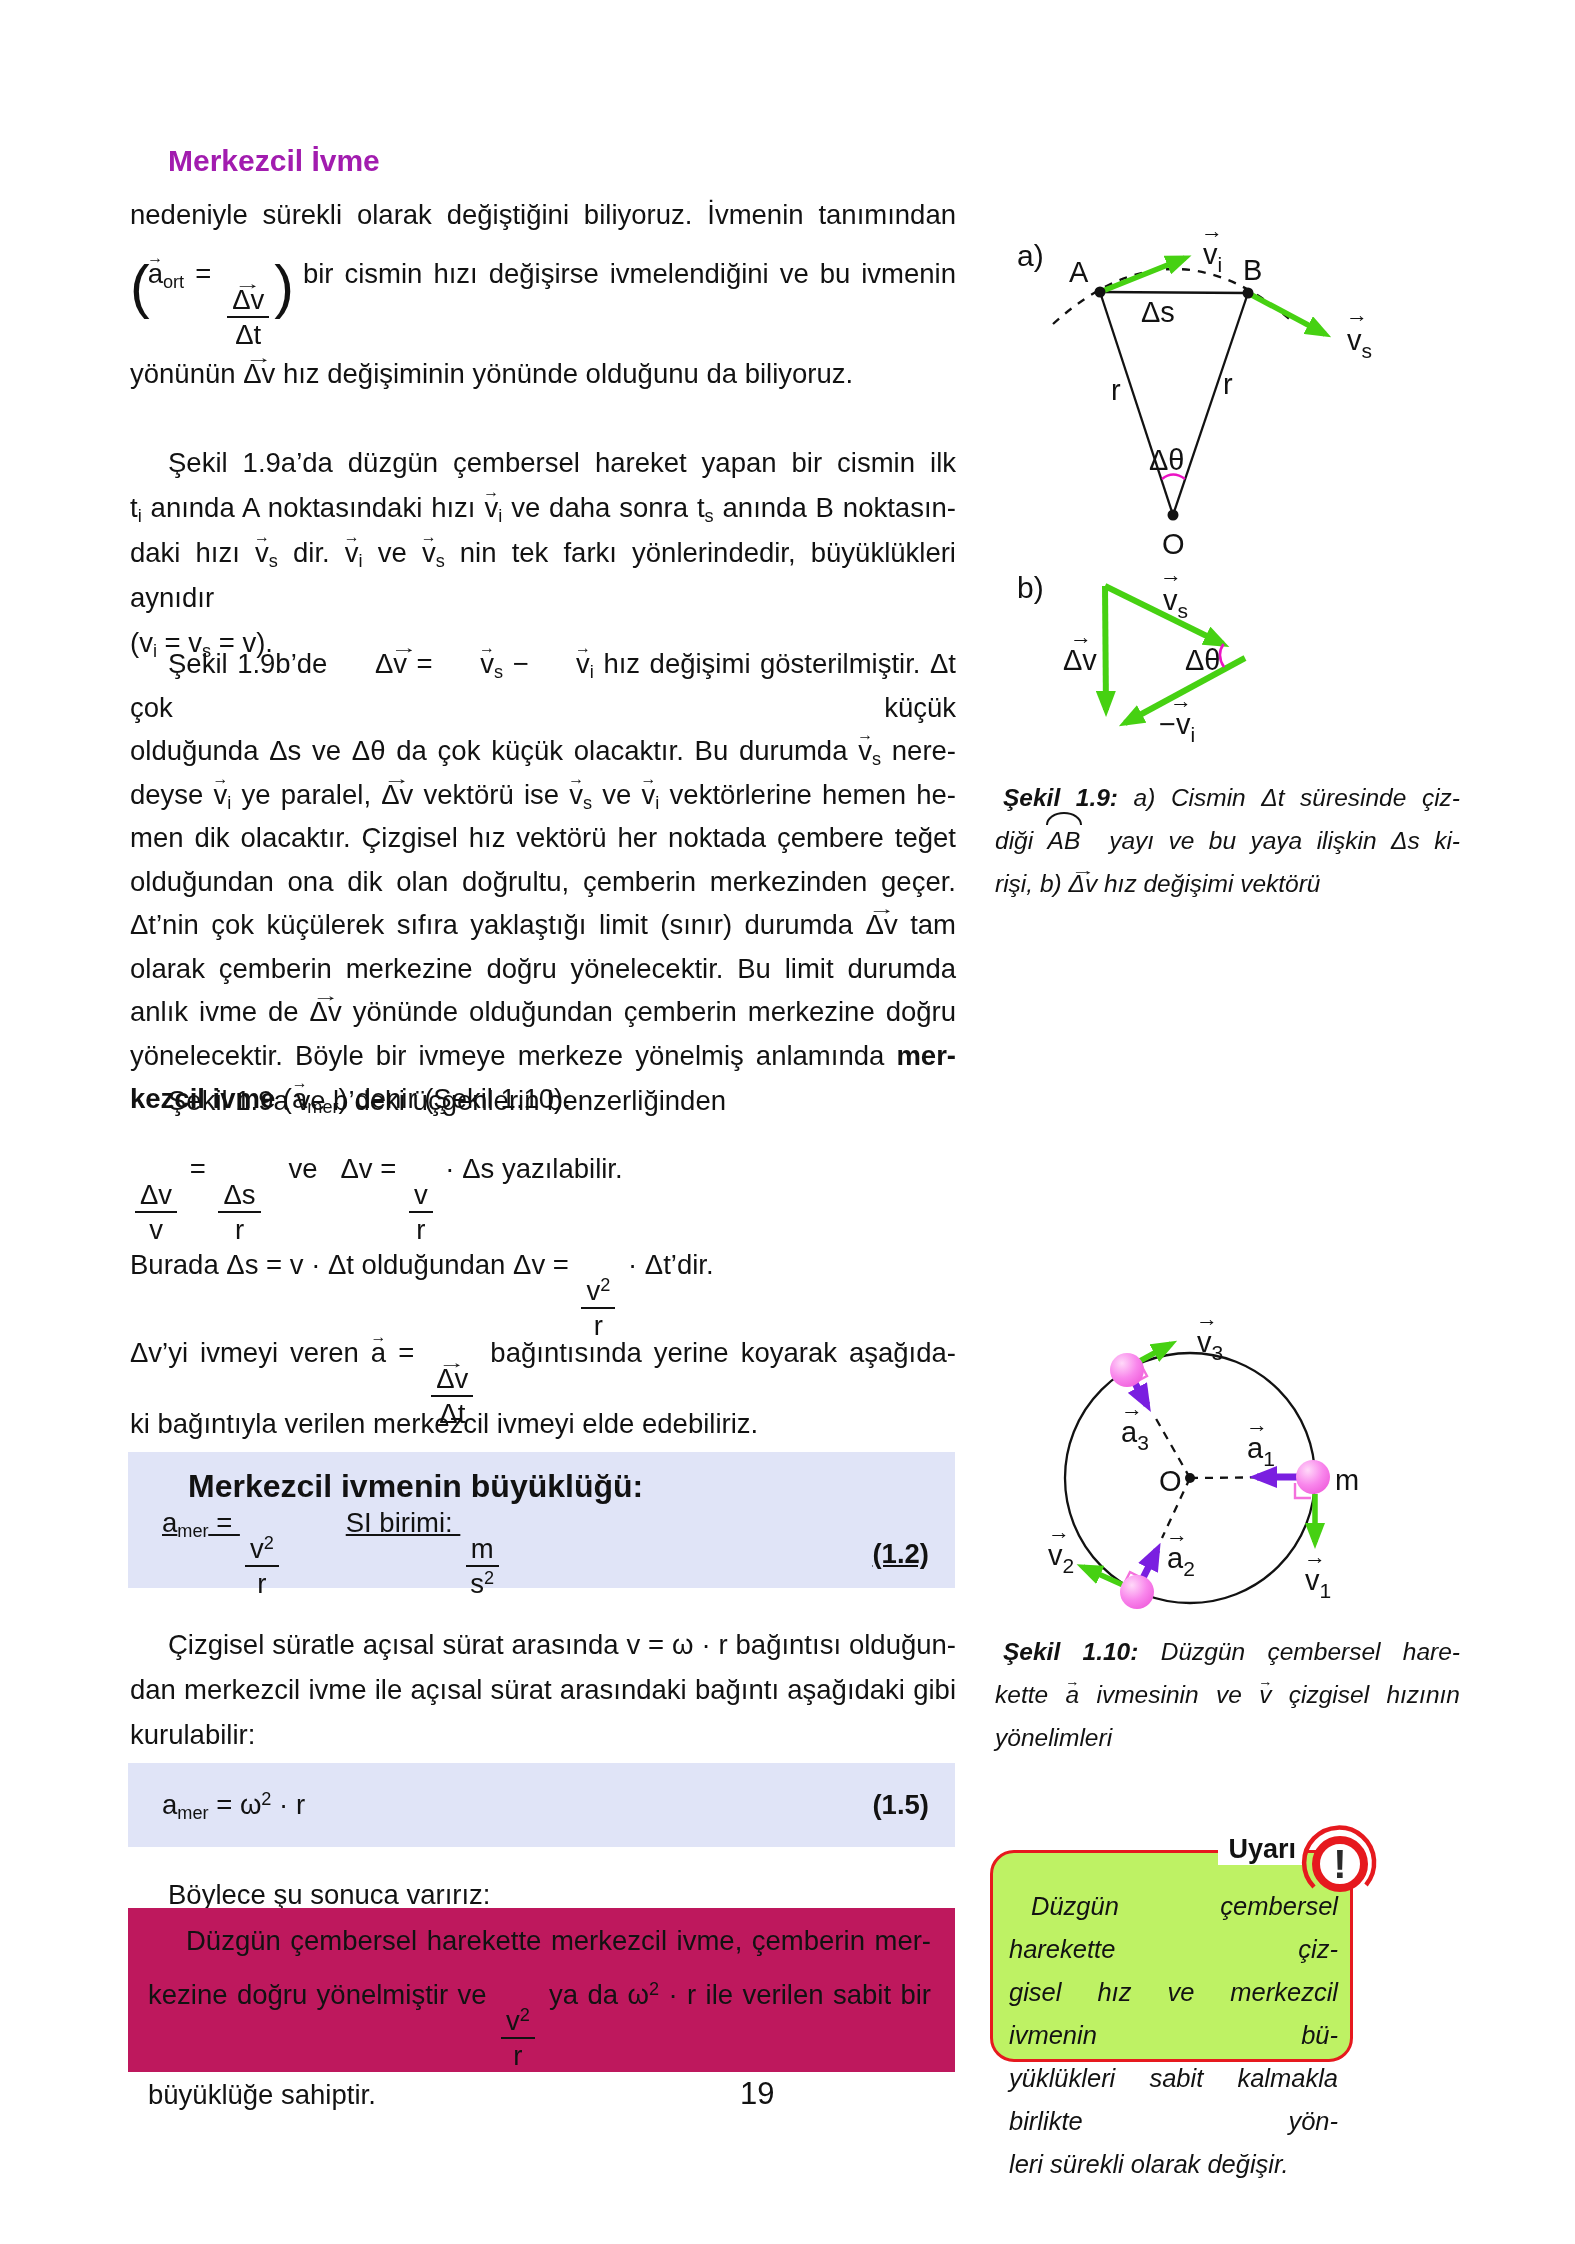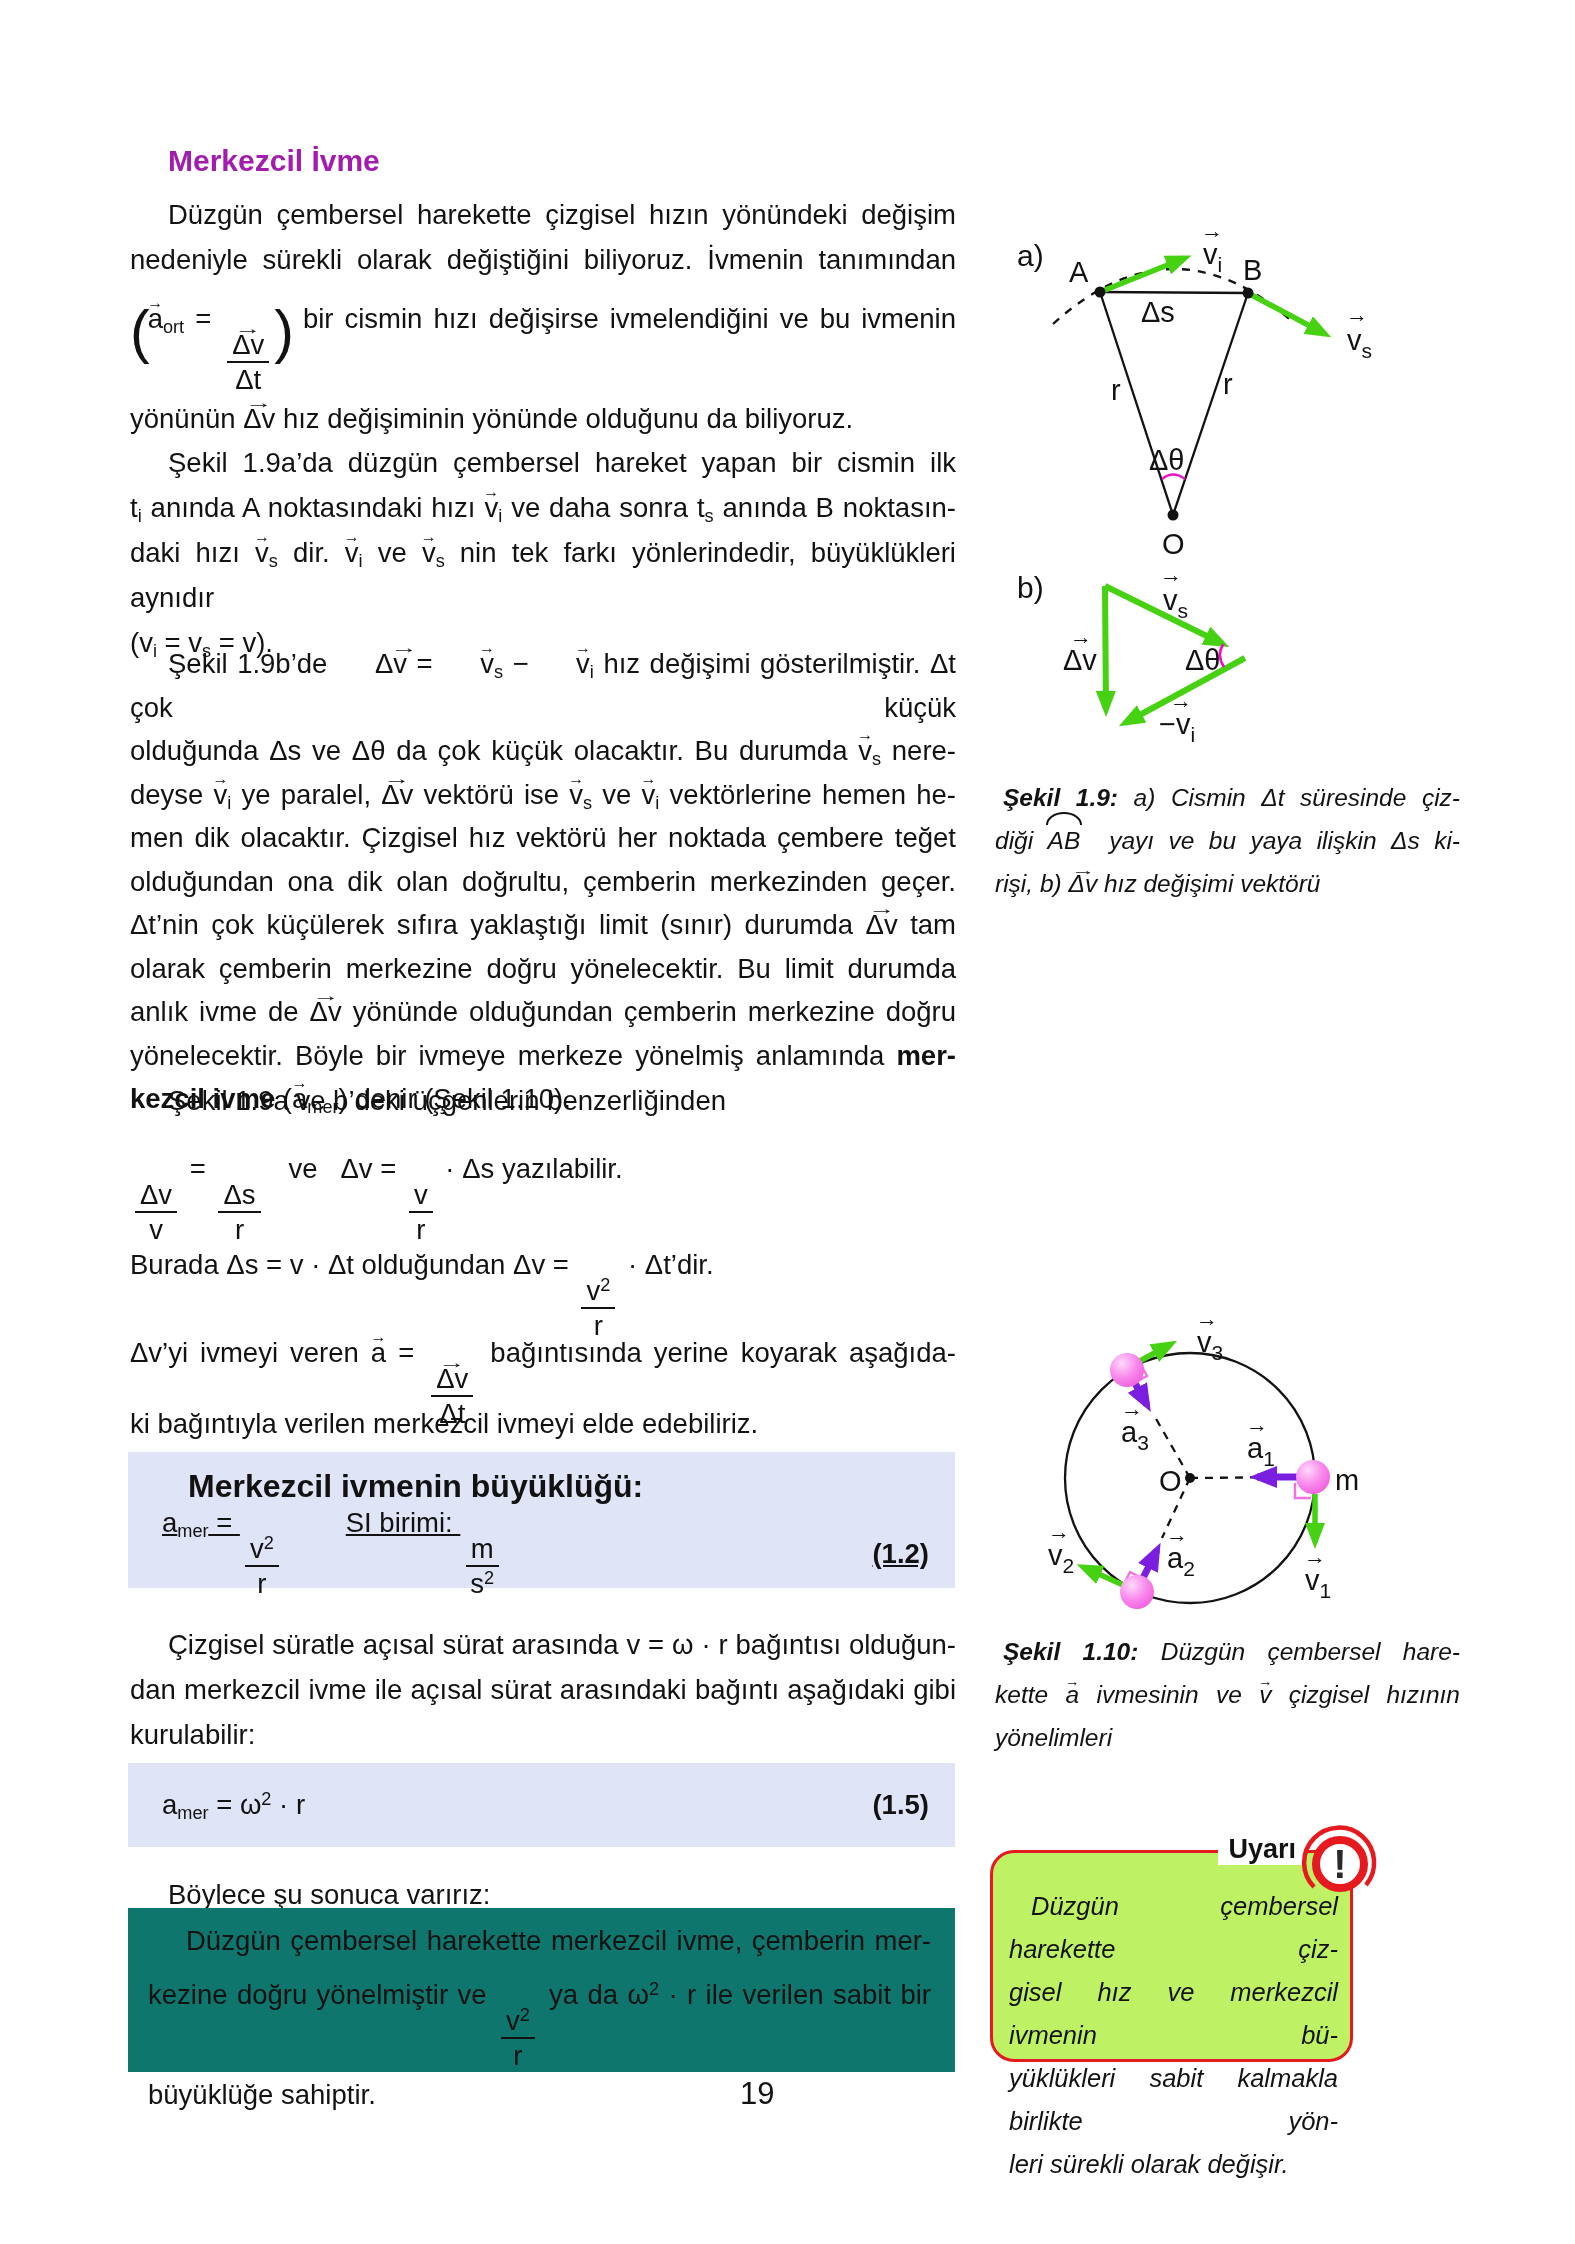--- a/index.html
+++ b/index.html
@@ -20,21 +20,21 @@
   .vw::after{transform:translateX(-50%) scaleX(1.7);}
   .frac{display:inline-flex;flex-direction:column;align-items:center;vertical-align:-0.95em;
         line-height:1.2;margin:0 5px;}
   .frac .fn{padding:0 5px;border-bottom:2px solid #121212;}
   .frac .fd{padding:0 5px;}
   .bp{font-size:215%;vertical-align:-0.40em;font-weight:300;letter-spacing:-2px;line-height:0;}
   .eqbox{background:#e0e4f7;width:827px;}
   .eqbox .bh{font-weight:bold;font-size:32px;margin:16px 0 0 60px;}
   .eqrow{display:flex;align-items:center;font-size:27.5px;padding:0 26px 0 34px;}
   .eqnum{margin-left:auto;font-weight:bold;}
-  .orange{background:#0f766e;width:827px;font-size:27.5px;padding-top:10px;}
+  .orange{background:#be185d;width:827px;font-size:27.5px;padding-top:10px;}
   .orange .oln{padding:0 24px 0 20px;line-height:45px;}
   .cap{width:465px;font-size:24.5px;line-height:43px;font-style:italic;}
   .cap b{font-style:italic;margin-left:8px;}
   .arc{position:relative;display:inline-block;}
   .arc::before{content:"";position:absolute;left:-2px;right:-2px;top:-7px;height:11px;
                border:2.2px solid #121212;border-bottom:none;border-radius:50% 50% 0 0/100% 100% 0 0;}
   .uyari{border:3.5px solid #e6191e;border-radius:24px;width:357px;height:206px;background:#bef264;}
   .uyari .utitle{position:absolute;top:-19px;right:44px;background:#fff;padding:0 10px;
                  font-size:27px;font-weight:bold;color:#121212;}
   .uyari .ubody{padding:32px 12px 0 16px;font-size:25.5px;line-height:43px;font-style:italic;}
@@ -58,21 +58,20 @@
       </marker>
       <marker id="mP" markerUnits="userSpaceOnUse" markerWidth="28" markerHeight="22" refX="20" refY="11" orient="auto">
         <path d="M0,0 L28,11 L0,22 Z" fill="#7a1fe0"></path>
       </marker>
     </defs>
   </svg>
 
   <div class="abs title" style="left:168px;top:144px;">Merkezcil İvme</div>
 
   <div class="abs para" style="left:130px;top:192px;">
-    <div class="jl ind">Düzgün çembersel harekette çizgisel hızın yönündeki değişim</div>
     <div class="jl">nedeniyle sürekli olarak değiştiğini biliyoruz. İvmenin tanımından</div>
     <div class="jl" style="line-height:74px;"><span class="bp">(</span><span class="vec">a</span><sub>ort</sub> = <span class="frac">
           <span class="fn"><span class="vec vw">Δv</span></span>
           <span class="fd">Δt</span>
         </span><span class="bp">)</span> bir cismin hızı değişirse ivmelendiğini ve bu ivmenin</div>
     <div class="ln">yönünün <span class="vec vw">Δv</span> hız değişiminin yönünde olduğunu da biliyoruz.</div>
   </div>
 
   <div class="abs para" style="left:130px;top:440px;">
     <div class="jl ind">Şekil 1.9a’da düzgün çembersel hareket yapan bir cismin ilk</div>

